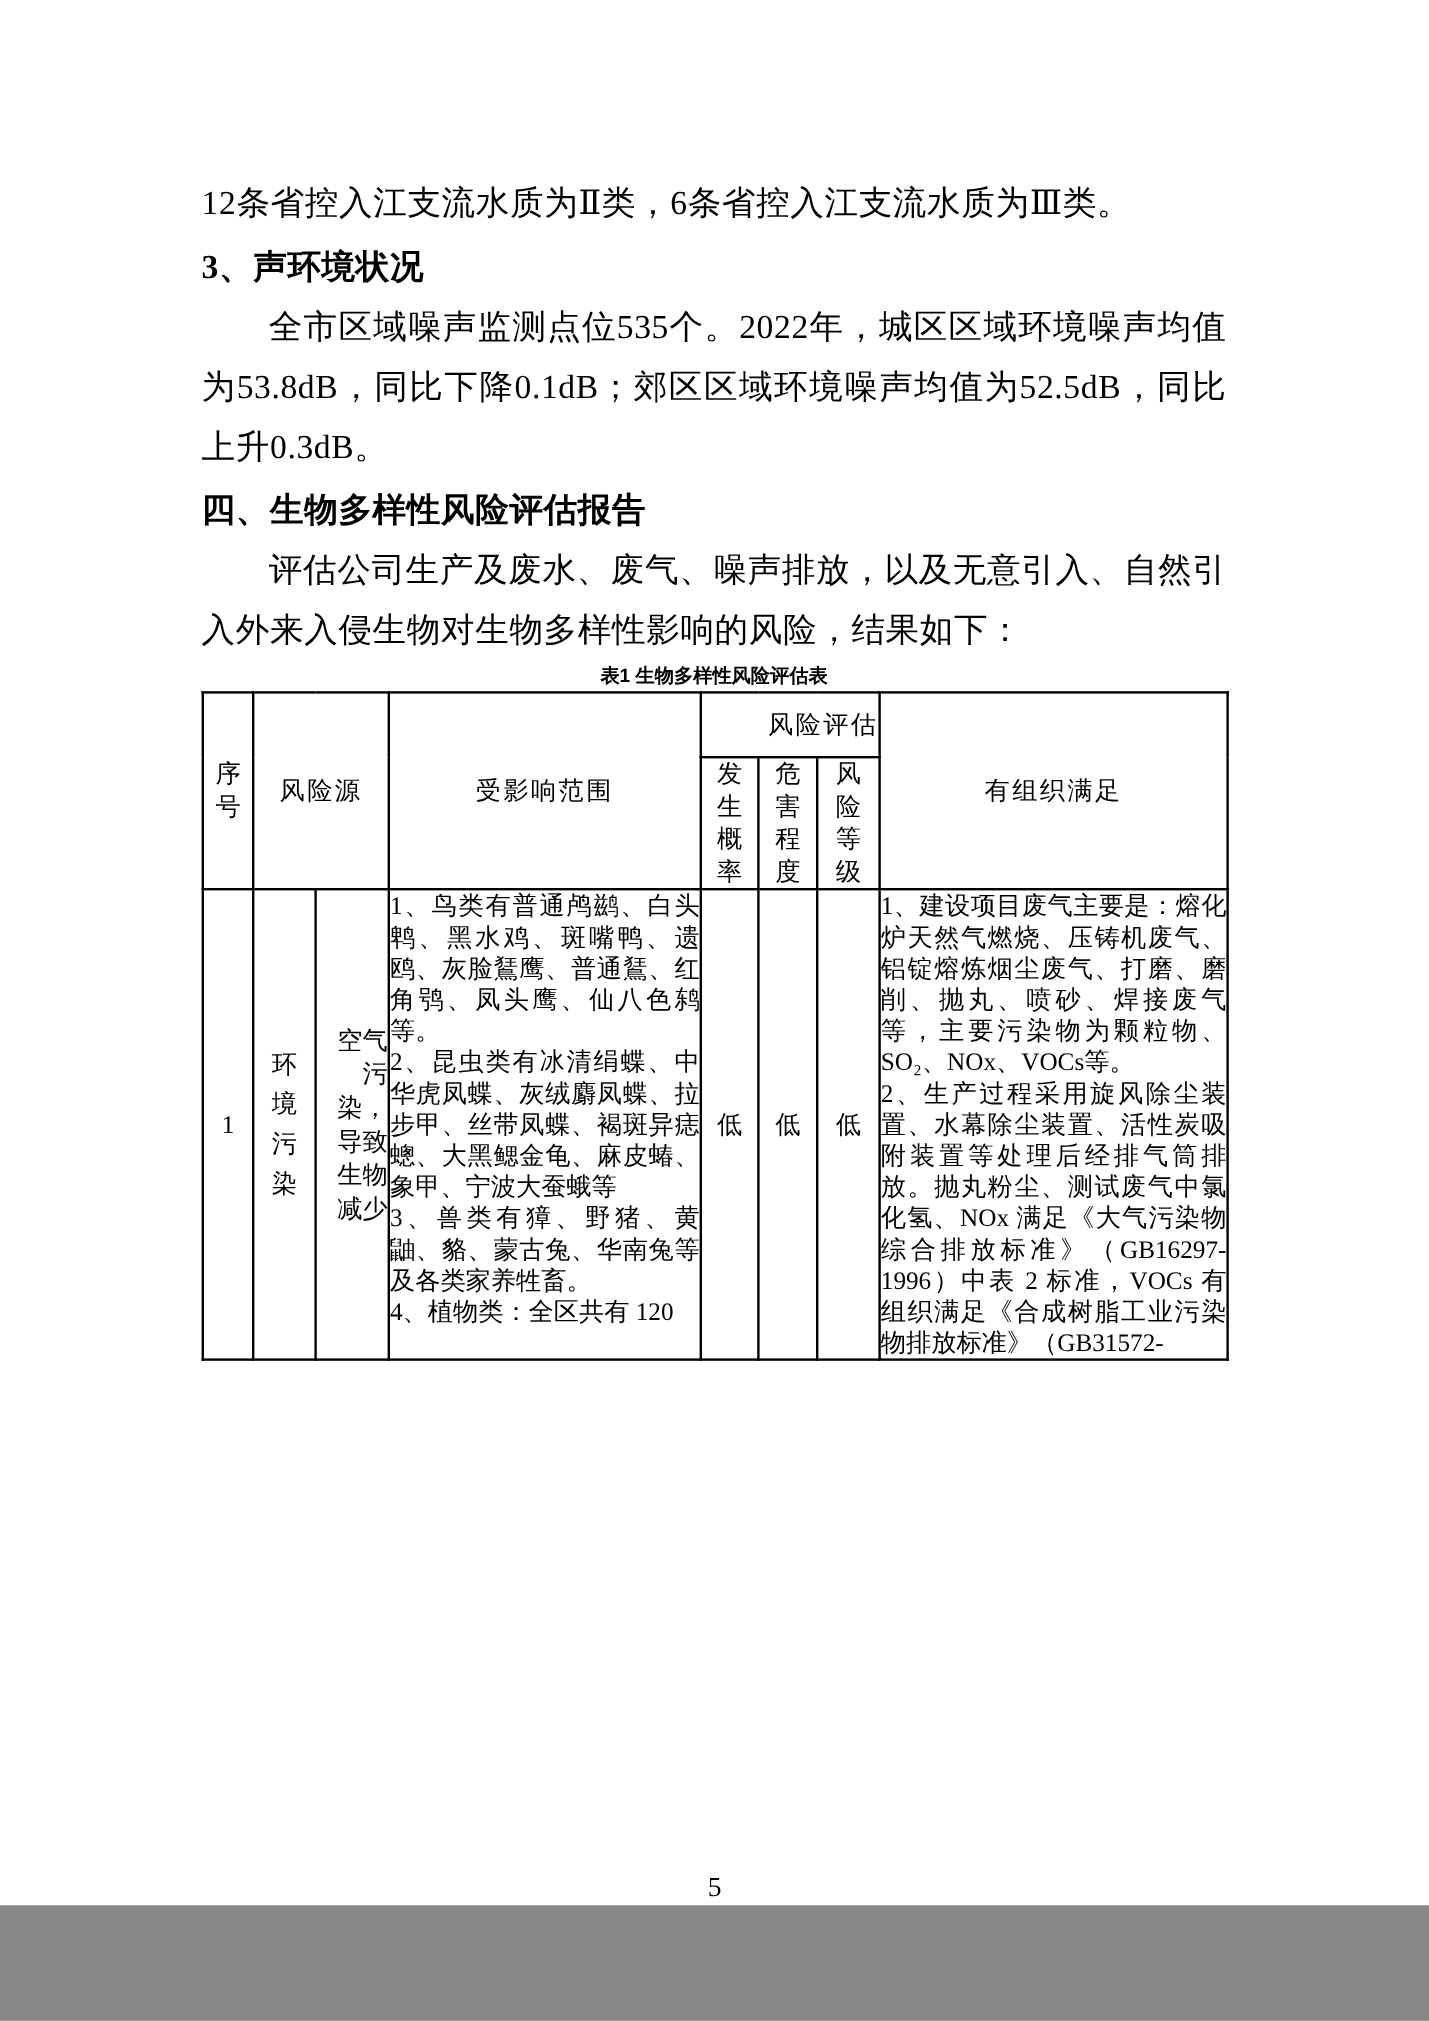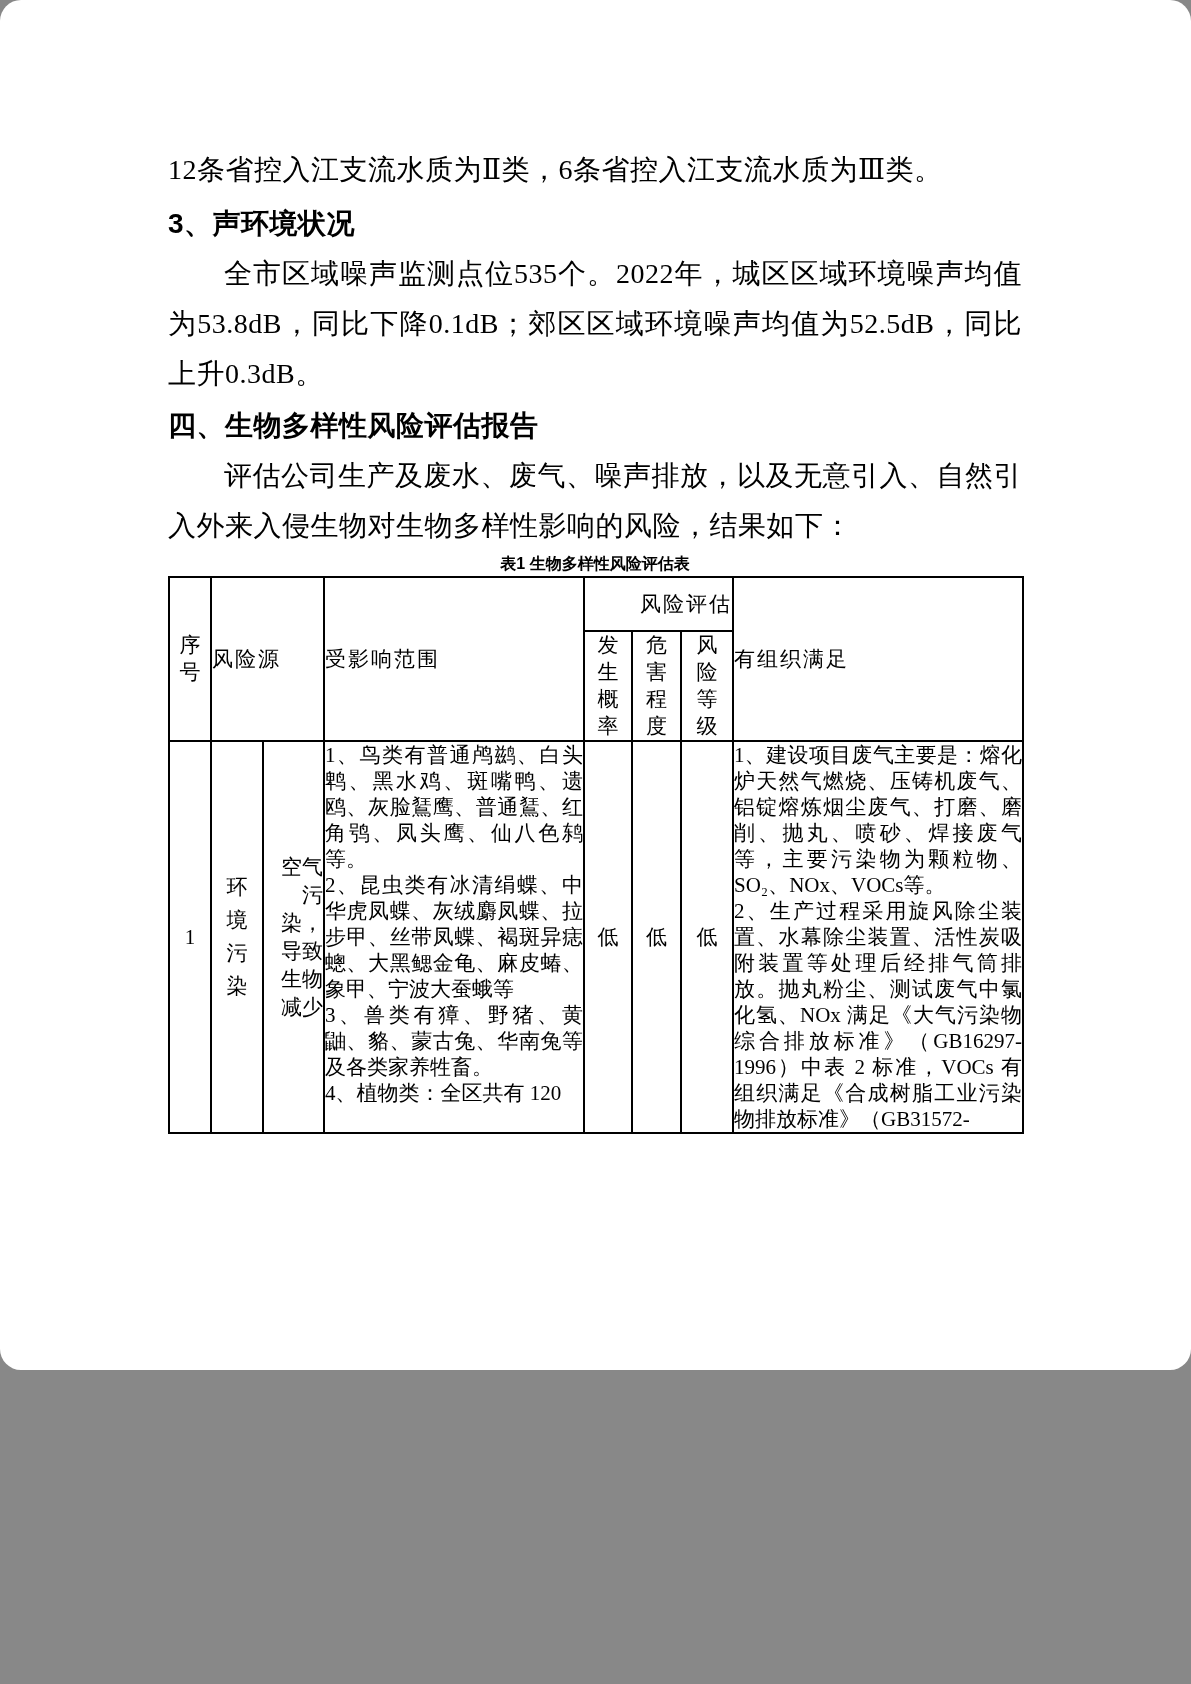--- a/index.html
+++ b/index.html
@@ -1,45 +1,44 @@
 <!DOCTYPE html>
 <html><head>
 <meta charset="utf-8">
 <style>
   html,body { margin:0; padding:0; background:#888; }
   .page {
     position:relative;
-    width:1191px; height:1370px;
+    width:1191px; height:1588px;
     margin:0 auto;
     background:#ffffff;
     color:#000;
     font-family:"Liberation Serif","DejaVu Serif",serif;
     overflow:hidden;
-    border-radius:21px;
   }
   .content {
     position:absolute;
     left:168px; top:145px;
     width:854px;
   }
   .para {
     margin:0;
     font-size:28px;
     line-height:50px;
     text-align:justify;
     text-justify:inter-character;
     letter-spacing:0.5px;
   }
   .indent { text-indent:56px; }
   .heading {
     margin:0;
     font-size:28px;
     line-height:50px;
     font-weight:bold;
-    font-family:Liberation Sans, sans-serif;
+    font-family:Liberation Serif, serif;
     letter-spacing:0.5px;
   }
   .heading.h-noise { margin-top:4px; }
   .heading.h-bio   { margin-top:2px; }
   .table-title {
     margin:0;
     font-size:16px;
     line-height:25px;
     font-weight:bold;
     text-align:center;
@@ -54,21 +53,21 @@
     border:2px solid #000;
     font-weight:normal;
     font-size:21px;
     padding:0;
     overflow:hidden;
   }
   tr.hdr1 { height:54px; }
   tr.hdr2 { height:101px; }
   tr.body-row { height:387px; }
   th.label {
-    text-align:left;
+    text-align:center;
     vertical-align:middle;
     padding-left:11px;
     letter-spacing:2px;
   }
   th.assess {
     text-align:right;
     vertical-align:middle;
     padding-left:10px;
     letter-spacing:2px;
   }

